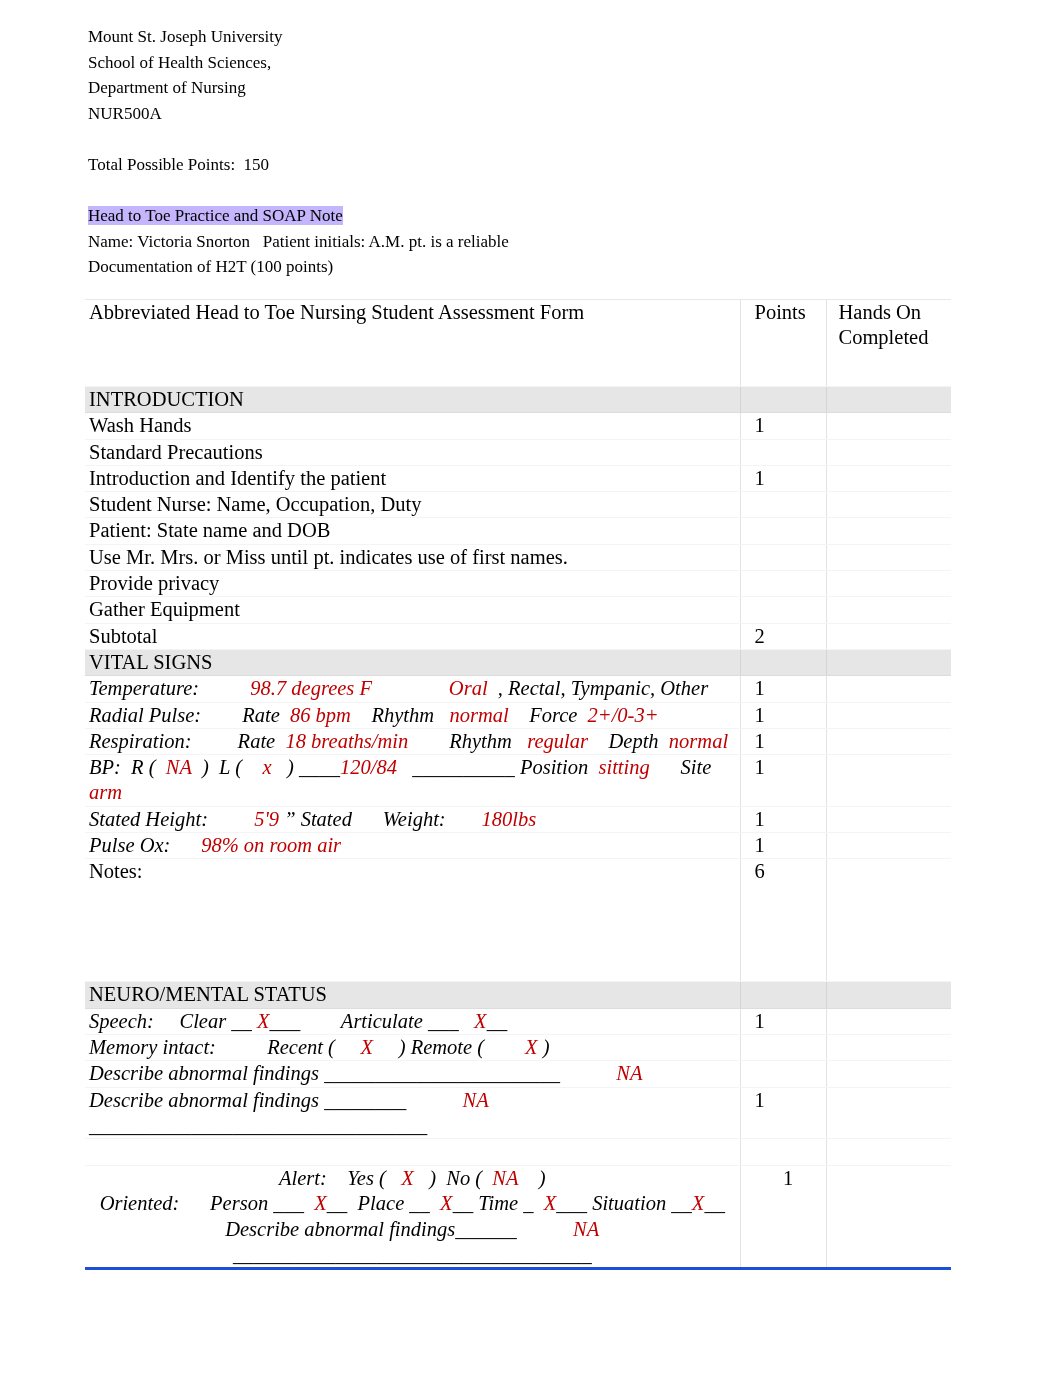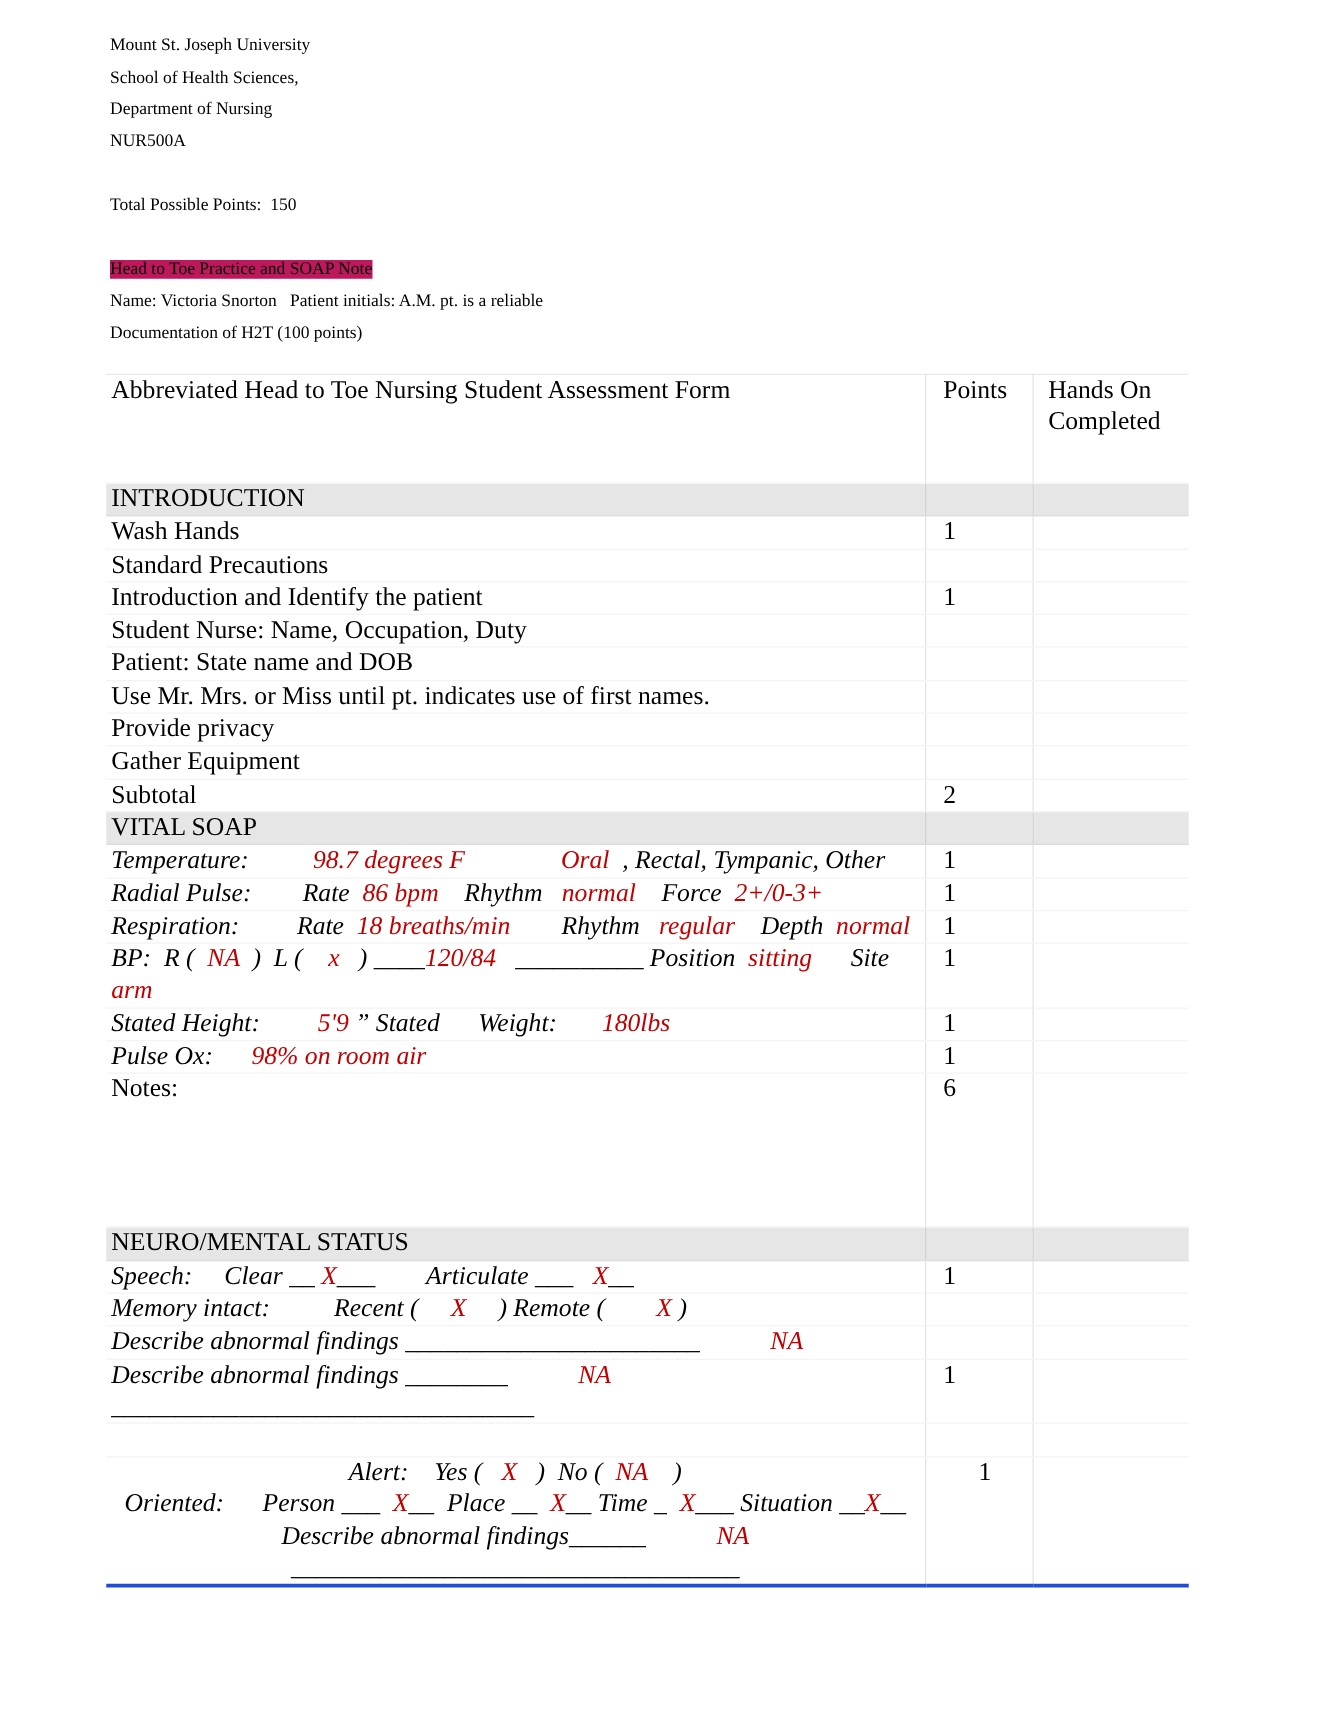--- a/index.html
+++ b/index.html
@@ -21,29 +21,29 @@
     box-sizing: border-box;
     background: #ffffff;
   }
   .doc-head {
     position: absolute;
     left: 88px;
     top: 24px;
     width: 800px;
   }
   .doc-head .line {
-    font-size: 14px;
+    font-size: 17px;
     line-height: 25.6px;
     white-space: pre;
   }
   .spacer-line {
     height: 25.6px;
   }
   .hl {
-    background: #be185d;
+    background: #c4b5fd;
   }
   
   .assess-table {
     position: absolute;
     left: 85px;
     top: 299px;
     width: 866px;
     border-collapse: collapse;
     table-layout: fixed;
   }
@@ -186,21 +186,21 @@
           <td class="desc">Gather Equipment</td>
           <td class="points">&nbsp;</td>
           <td class="hands">&nbsp;</td>
         </tr>
         <tr>
           <td class="desc">Subtotal</td>
           <td class="points">2</td>
           <td class="hands">&nbsp;</td>
         </tr>
         <tr class="section">
-          <td class="desc">VITAL SOAP</td>
+          <td class="desc">VITAL SIGNS</td>
           <td class="points">&nbsp;</td>
           <td class="hands">&nbsp;</td>
         </tr>
         <tr>
           <td class="desc"><span class="txt"><span>Temperature:          </span><span class="red">98.7 degrees F</span><span>               </span><span class="red">Oral</span><span>  , Rectal, Tympanic, Other</span></span></td>
           <td class="points">1</td>
           <td class="hands">&nbsp;</td>
         </tr>
         <tr>
           <td class="desc"><span class="txt"><span>Radial Pulse:        Rate  </span><span class="red">86 bpm</span><span>    Rhythm   </span><span class="red">normal</span><span>    Force  </span><span class="red">2+/0-3+</span></span></td>

